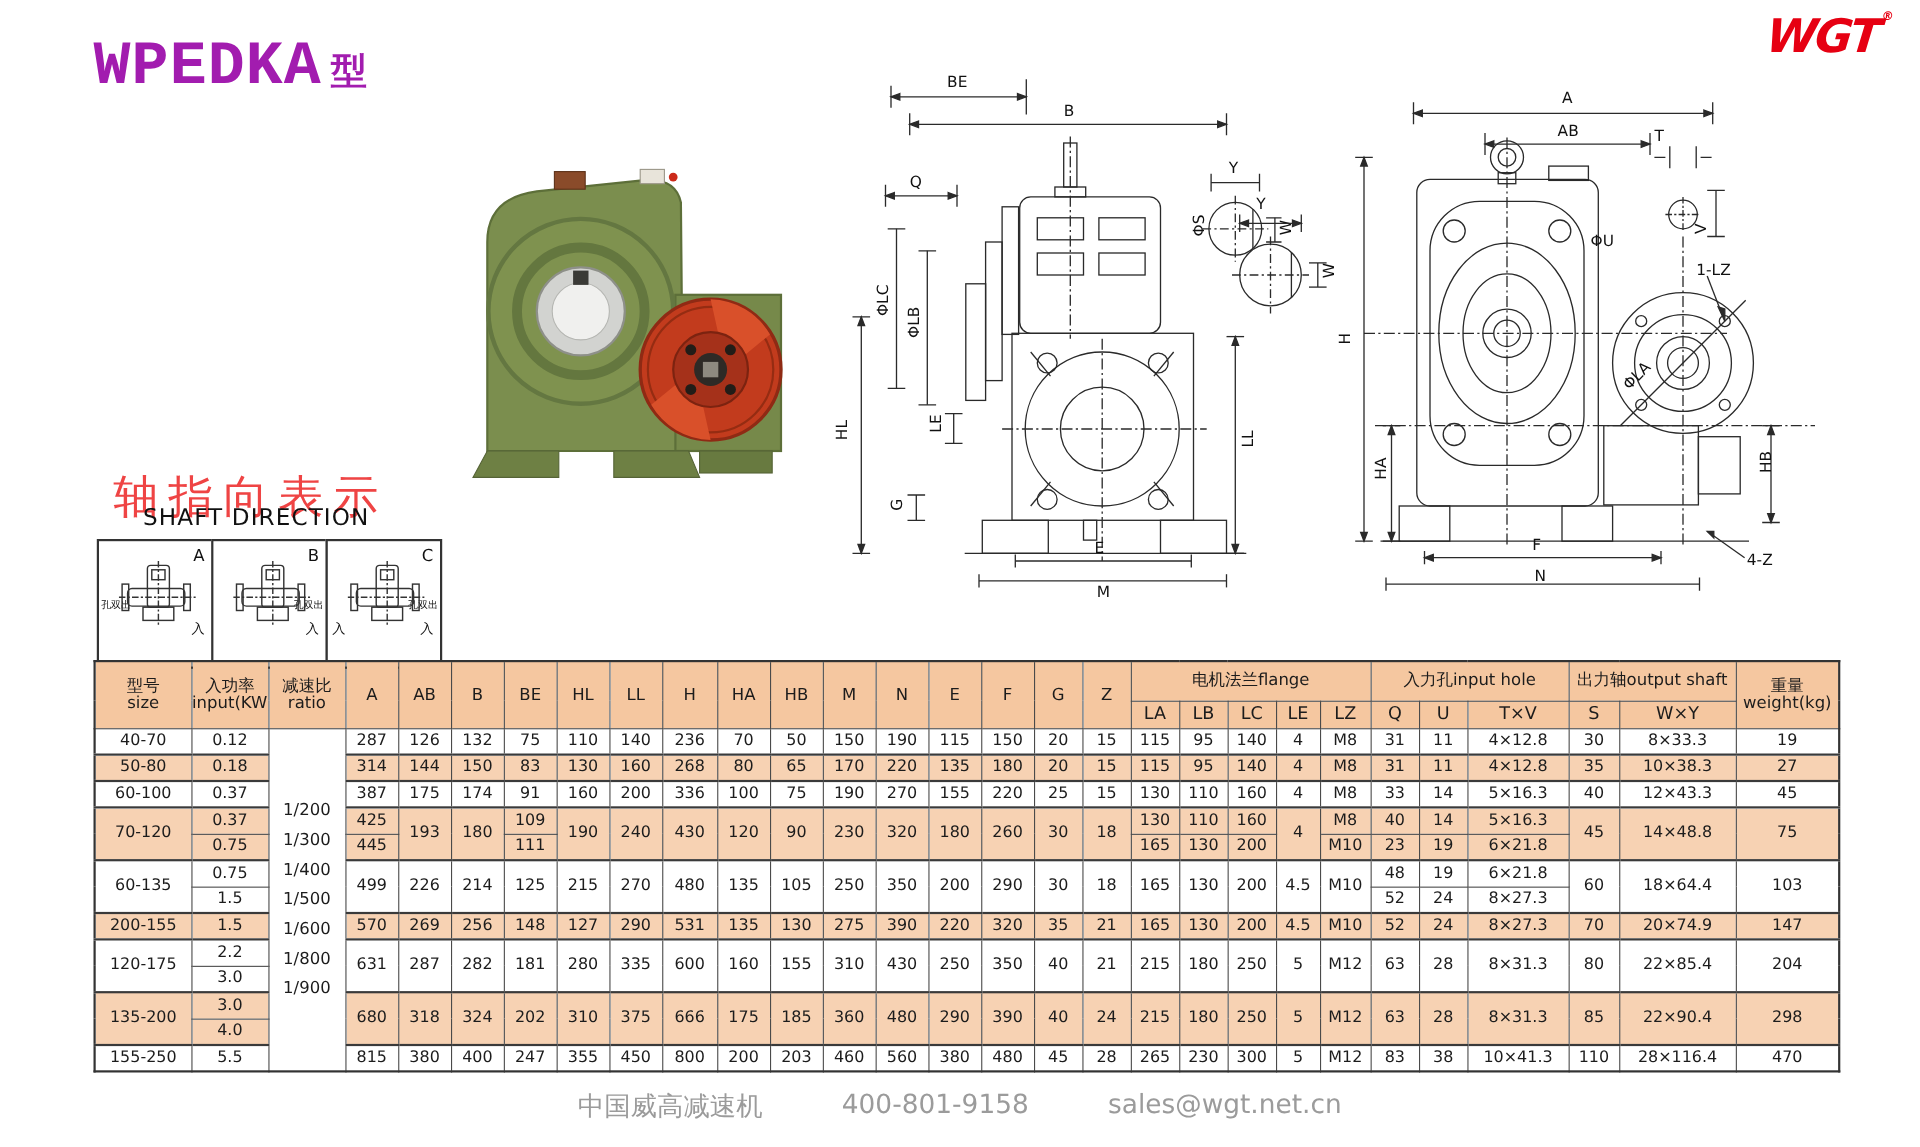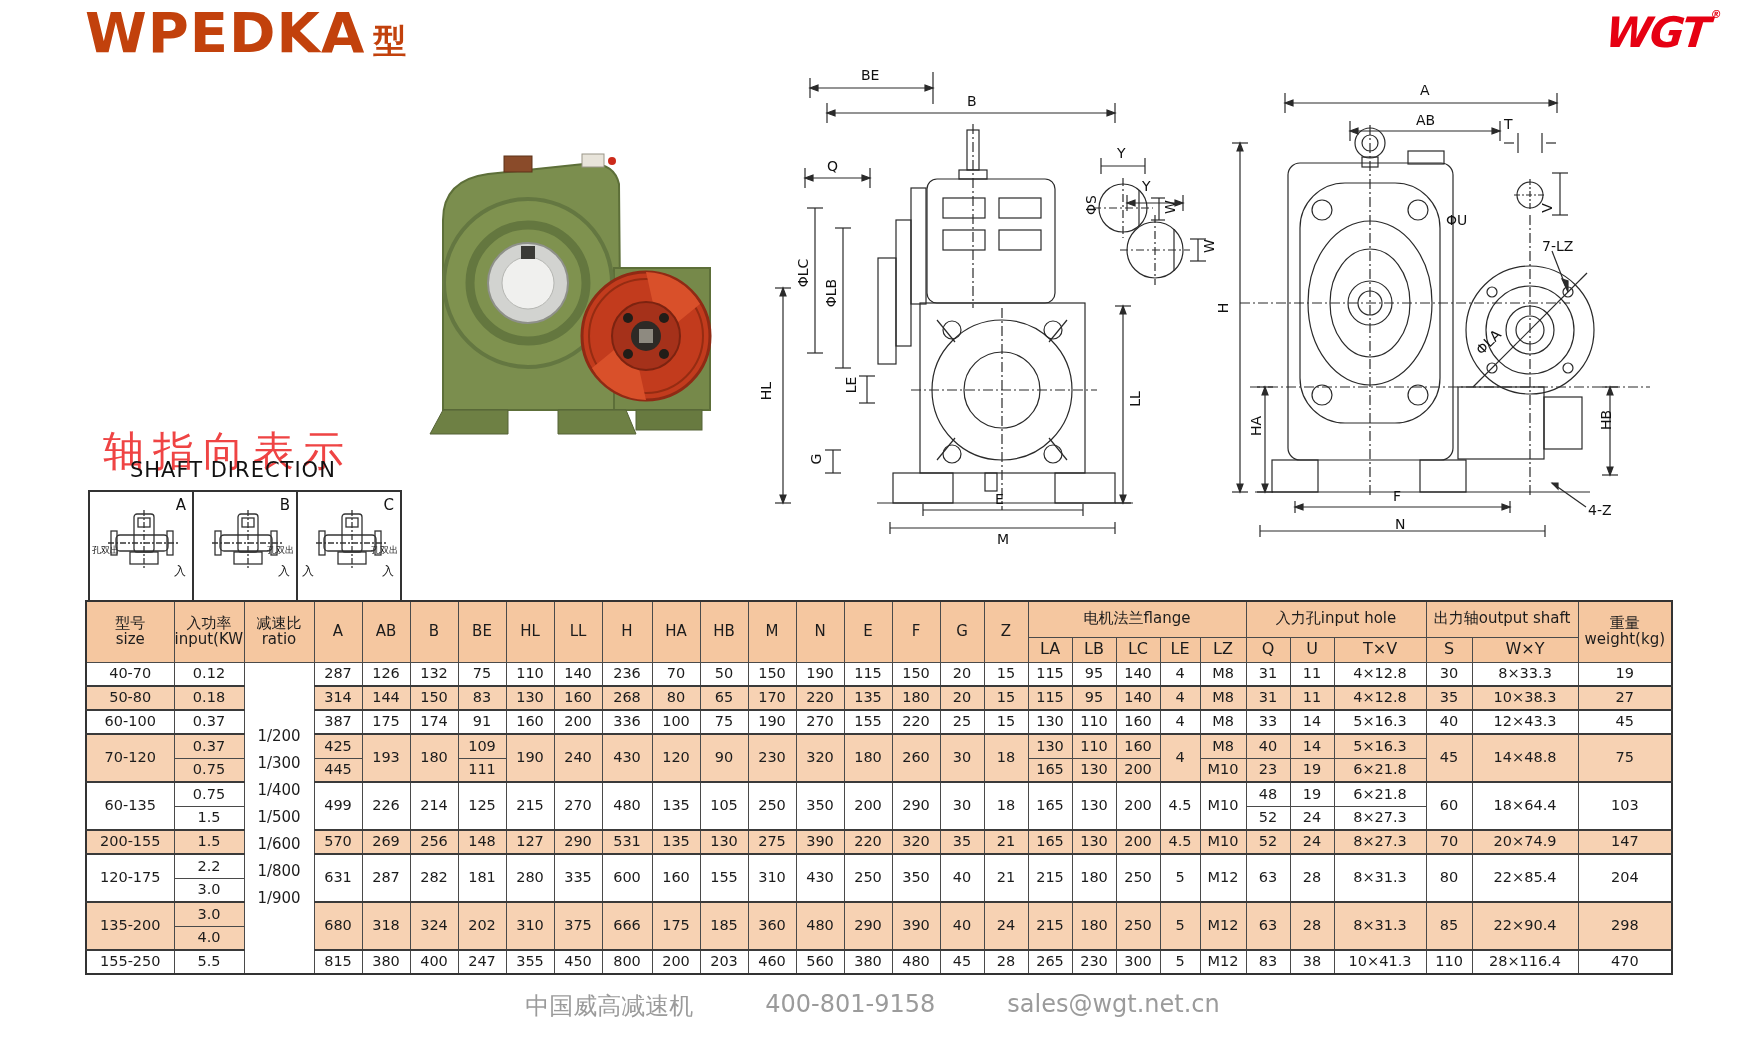--- a/index.html
+++ b/index.html
@@ -9,21 +9,21 @@
     --line:#4a4a4a;
   }
   *{box-sizing:border-box;margin:0;padding:0;}
   html,body{width:1745px;height:1043px;}
   body{
     position:relative;background:#ffffff;
     font-family:"DejaVu Sans","Liberation Sans",sans-serif;
     color:#1c1c1c;overflow:hidden;
   }
   
-  .page-title{position:absolute;left:85px;top:0;font-size:56px;font-weight:bold;letter-spacing:1px;color:#c2410c;}
+  .page-title{position:absolute;left:85px;top:28px;font-size:56px;font-weight:bold;letter-spacing:1px;color:#a21caf;font-family:Liberation Mono, monospace;}
   .page-title .suffix{font-size:33px;font-weight:bold;margin-left:8px;}
   .brand{position:absolute;left:1606px;top:8px;color:var(--logo-red);
     font-size:42px;font-weight:900;font-style:italic;letter-spacing:-2px;transform:skewX(-6deg);}
   .brand .reg{font-size:11px;font-style:normal;vertical-align:top;letter-spacing:0;}
   
   .photo{position:absolute;left:388px;top:118px;width:330px;height:330px;}
   
   .drawing{position:absolute;}
   .front-view{left:715px;top:58px;width:450px;height:492px;}
   .side-view{left:1090px;top:55px;width:645px;height:492px;}
@@ -307,21 +307,21 @@
 
       <line x1="496" y1="452" x2="462" y2="428"></line>
       <path d="M468,428 L462,428 L468,434 Z" fill="#2a2a2a"></path>
     </g>
   </svg>
 <span class="dim-label" style="left: 330px; top: 28px;">A</span>
     <span class="dim-label" style="left: 326px; top: 58px;">AB</span>
     <span class="dim-label" style="left: 414px; top: 62px;">T</span>
     <span class="dim-label" style="left: 452px; top: 146px; transform: rotate(-90deg);">V</span>
     <span class="dim-label" style="left: 356px; top: 158px;">ΦU</span>
-    <span class="dim-label" style="left: 452px; top: 184px;">7-LZ</span>
+    <span class="dim-label" style="left: 452px; top: 184px;">1-LZ</span>
     <span class="dim-label" style="left: 128px; top: 246px; transform: rotate(-90deg);">H</span>
     <span class="dim-label" style="left: 156px; top: 364px; transform: rotate(-90deg);">HA</span>
     <span class="dim-label" style="left: 506px; top: 358px; transform: rotate(-90deg);">HB</span>
     <span class="dim-label" style="left: 384px; top: 280px; transform: rotate(-45deg);">ΦLA</span>
     <span class="dim-label" style="left: 303px; top: 434px;">F</span>
     <span class="dim-label" style="left: 305px; top: 462px;">N</span>
     <span class="dim-label" style="left: 498px; top: 448px;">4-Z</span>
     <span class="dim-label" style="left: 52px; top: 124px;">Y</span>
     <span class="dim-label" style="left: 112px; top: 184px; transform: rotate(-90deg);">W</span>
   </div>

